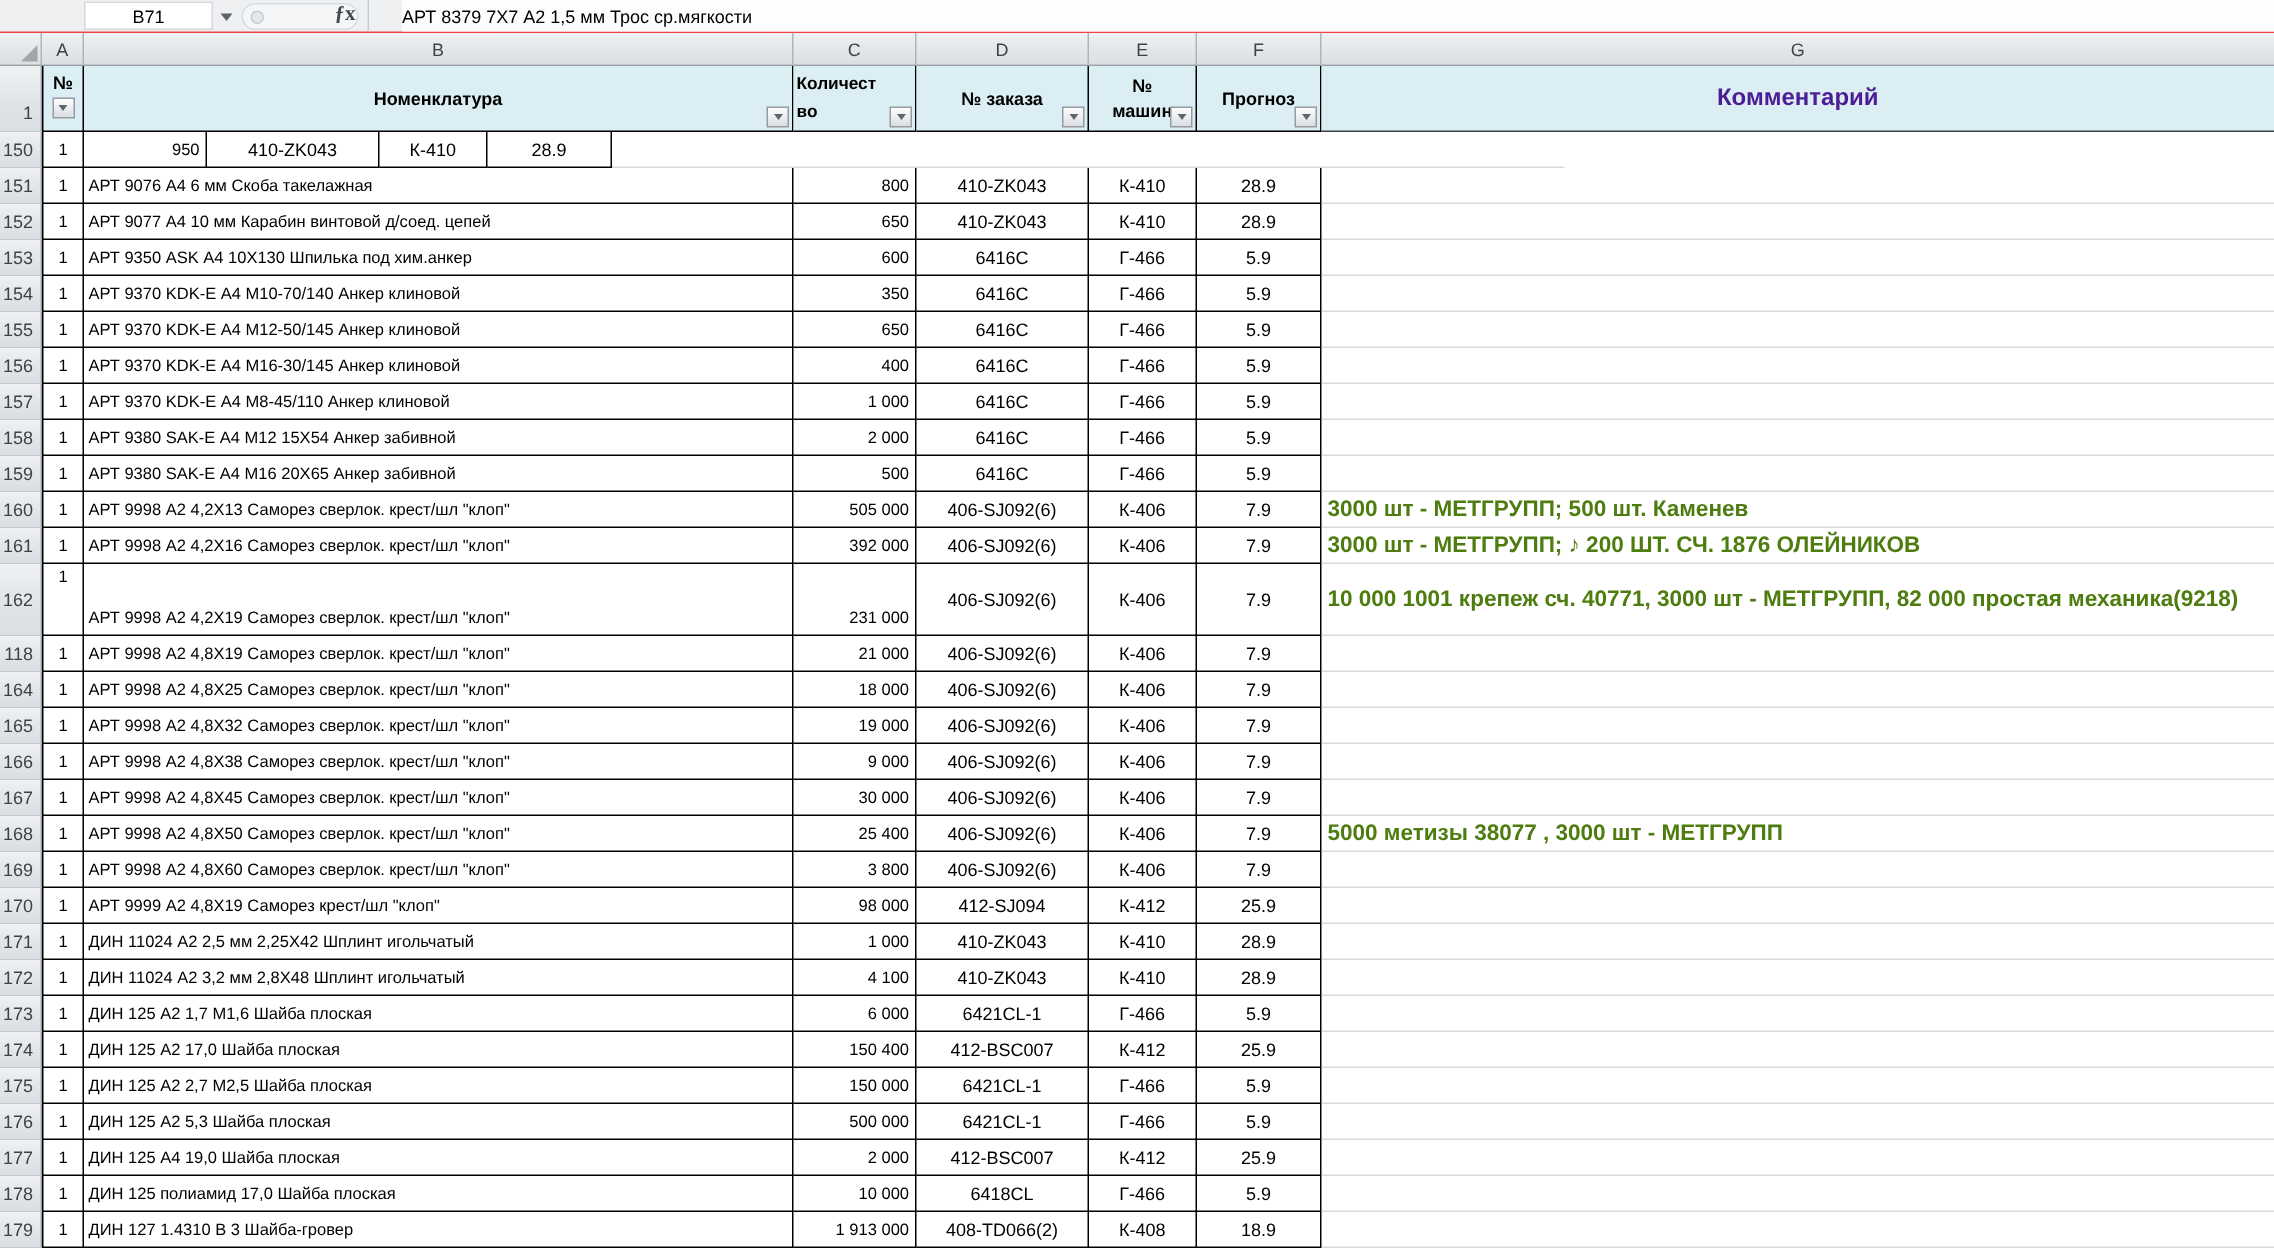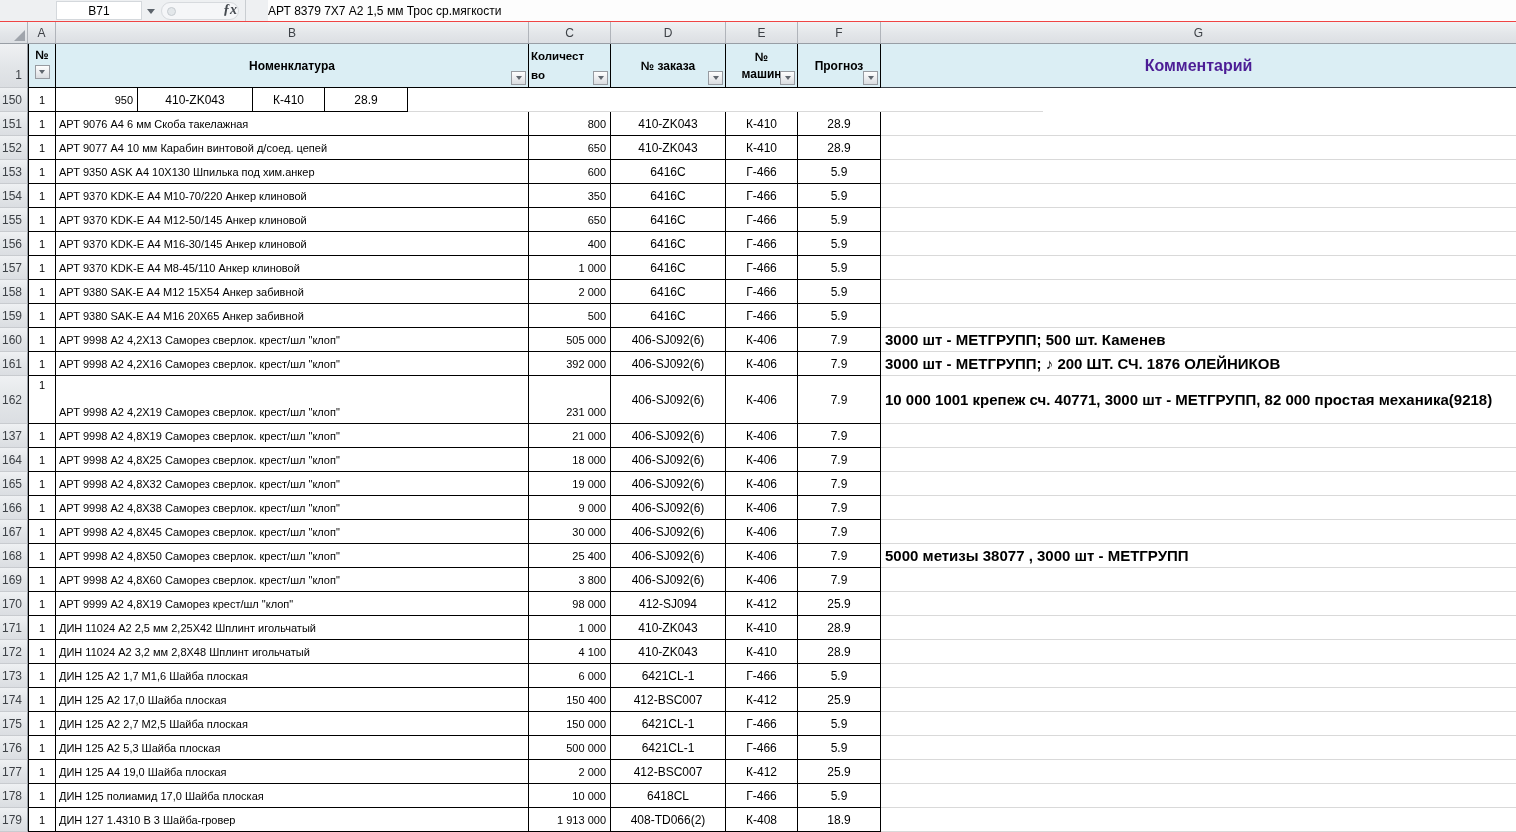--- a/index.html
+++ b/index.html
@@ -13,21 +13,21 @@
              font-size:12px; color:#000; }
   .nb-drop { position:absolute; left:143px; top:3px; width:16px; height:16px;
              display:flex; align-items:center; justify-content:center; }
   .nb-drop::after { content:""; border-left:4px solid transparent; border-right:4px solid transparent;
                     border-top:5px solid #5c636b; }
   .fbar-pill { position:absolute; left:161px; top:2px; width:78px; height:18px; border-radius:9px;
                background:#f5f6f8; border:1px solid #d7dade; }
   .pill-dot { position:absolute; left:5px; top:4px; width:9px; height:9px; border-radius:50%;
               background:#e3e7ea; border:1px solid #c6cbd0; }
   .fx { position:absolute; left:218px; top:2px; width:24px; height:18px; text-align:center;
-        font-family:"Liberation Serif","DejaVu Serif",serif; font-style:italic; font-weight:bold;
+        font-family:"Liberation Serif","DejaVu Serif",serif; font-weight:bold;
         font-size:14px; color:#44494f; }
   .fbar-div { position:absolute; left:245px; top:0; width:1px; height:21px; background:#c9cdd1; }
   .fbar-input { position:absolute; left:253px; top:0; right:0; height:21px; background:#fdfdfd;
                 display:flex; align-items:center; font-size:12px; color:#000;margin-left:15px; }
 
   
   .colstrip { display:flex; height:22px;
               background:linear-gradient(#f0f2f4,#e3e6e9 55%,#dcdfe3);
               border-bottom:1px solid #989ea5; }
   .colstrip .cell { border-right:1px solid #b0b4ba; display:flex; align-items:center;
@@ -69,21 +69,21 @@
   .grow.tall { height:48px; }
   .c { border-right:1px solid #000; border-bottom:1px solid #000; font-size:11px; color:#000;
        display:flex; align-items:center; overflow:hidden; white-space:nowrap; }
   .ca { width:28px; justify-content:center; border-left:1px solid #000; }
   .cb { width:473px; padding-left:3px; }
   .cc { width:82px; justify-content:flex-end; padding-right:4px; }
   .cd { width:115px; justify-content:center; font-size:12px; }
   .ce { width:72px;  justify-content:center; font-size:12px; }
   .cf { width:83px;  justify-content:center; font-size:12px; }
   .cg { width:635px; border-right:none; border-bottom:1px solid #d9d9d9;
-        color:#000000; font-weight:bold; font-size:15px; padding-left:4px;
+        color:#4d7c0f; font-weight:bold; font-size:15px; padding-left:4px;
         line-height:22px; white-space:normal; }
   .tall .ca { align-items:flex-start; padding-top:3px; }
   .tall .cb, .tall .cc { align-items:flex-end; padding-bottom:5px; }
 </style>
 </head>
 <body>
 
 <div class="fbar">
   <div class="namebox">
     <span>B71</span>
@@ -177,21 +177,21 @@
       <div class="c cb">АРТ 9350 ASK А4 10Х130 Шпилька под хим.анкер</div>
       <div class="c cc">600</div>
       <div class="c cd">6416C</div>
       <div class="c ce">Г-466</div>
       <div class="c cf">5.9</div>
       <div class="c cg"></div>
     </div>
     <div class="grow">
       <div class="gut">154</div>
       <div class="c ca">1</div>
-      <div class="c cb">АРТ 9370 KDK-E А4 М10-70/220 Анкер клиновой</div>
+      <div class="c cb">АРТ 9370 KDK-E А4 М10-70/140 Анкер клиновой</div>
       <div class="c cc">350</div>
       <div class="c cd">6416C</div>
       <div class="c ce">Г-466</div>
       <div class="c cf">5.9</div>
       <div class="c cg"></div>
     </div>
     <div class="grow">
       <div class="gut">155</div>
       <div class="c ca">1</div>
       <div class="c cb">АРТ 9370 KDK-E А4 М12-50/145 Анкер клиновой</div>
@@ -265,21 +265,21 @@
       <div class="gut">162</div>
       <div class="c ca">1</div>
       <div class="c cb">АРТ 9998 А2 4,2Х19 Саморез сверлок. крест/шл "клоп"</div>
       <div class="c cc">231 000</div>
       <div class="c cd">406-SJ092(6)</div>
       <div class="c ce">К-406</div>
       <div class="c cf">7.9</div>
       <div class="c cg">10 000 1001 крепеж сч. 40771, 3000 шт - МЕТГРУПП, 82 000 простая механика(9218)</div>
     </div>
     <div class="grow">
-      <div class="gut">137</div>
+      <div class="gut">118</div>
       <div class="c ca">1</div>
       <div class="c cb">АРТ 9998 А2 4,8Х19 Саморез сверлок. крест/шл "клоп"</div>
       <div class="c cc">21 000</div>
       <div class="c cd">406-SJ092(6)</div>
       <div class="c ce">К-406</div>
       <div class="c cf">7.9</div>
       <div class="c cg"></div>
     </div>
     <div class="grow">
       <div class="gut">164</div>

